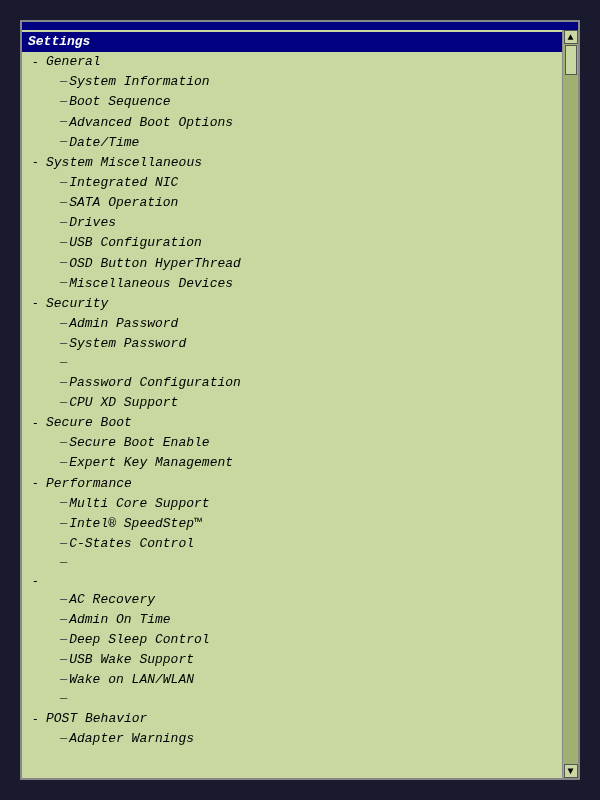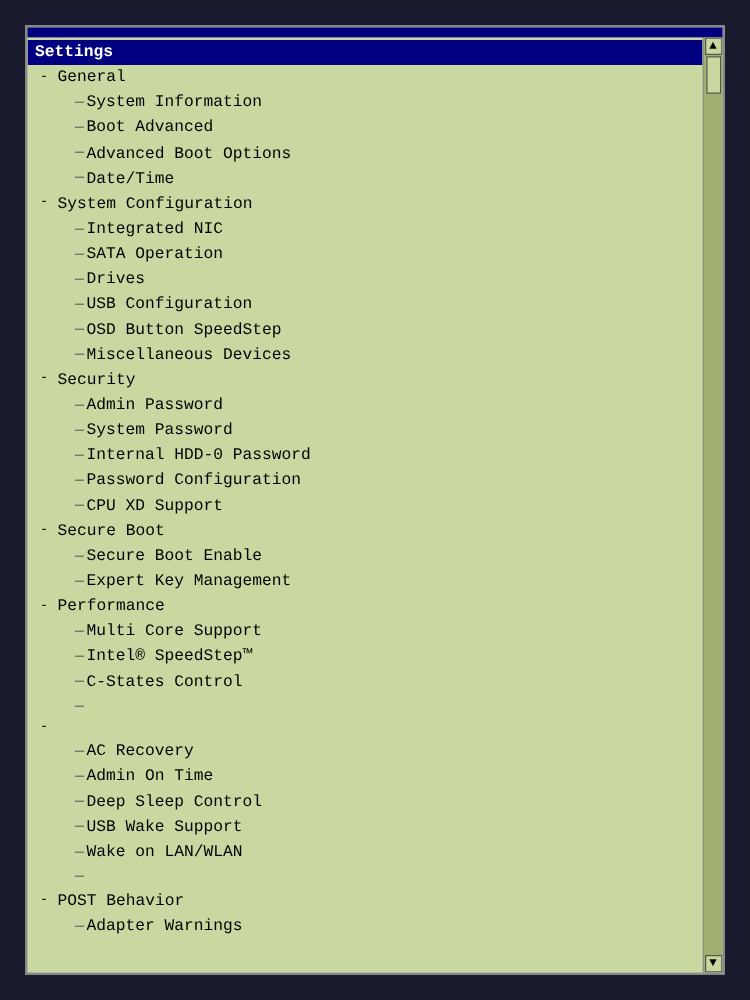--- a/index.html
+++ b/index.html
@@ -36,20 +36,21 @@
       font-size: 15px;
       font-weight: bold;
       padding: 4px 10px;
       letter-spacing: 0.5px;
     }
 
     .content-area {
       display: flex;
       flex: 1;
       overflow: hidden;
+      font-style: italic;
     }
 
     .tree-panel {
       flex: 1;
       background: #c8d8a0;
       overflow-y: hidden;
       padding: 2px 0;
       position: relative;
     }
 
@@ -143,73 +144,72 @@
         <div class="tree-item" style="padding-left: 10px;">
           <span class="collapse-icon">-</span>
           <span>General</span>
         </div>
         <div class="tree-item" style="padding-left: 38px;">
           <span class="connector">—</span>
           <span>System Information</span>
         </div>
         <div class="tree-item" style="padding-left: 38px;">
           <span class="connector">—</span>
-          <span>Boot Advanced</span>
+          <span>Boot Sequence</span>
         </div>
         <div class="tree-item" style="padding-left: 38px;">
           <span class="connector">—</span>
           <span>Advanced Boot Options</span>
         </div>
         <div class="tree-item" style="padding-left: 38px;">
           <span class="connector">—</span>
           <span>Date/Time</span>
         </div>
         <div class="tree-item" style="padding-left: 10px;">
           <span class="collapse-icon">-</span>
-          <span>System Configuration</span>
+          <span>System Miscellaneous</span>
         </div>
         <div class="tree-item" style="padding-left: 38px;">
           <span class="connector">—</span>
           <span>Integrated NIC</span>
         </div>
         <div class="tree-item" style="padding-left: 38px;">
           <span class="connector">—</span>
           <span>SATA Operation</span>
         </div>
         <div class="tree-item" style="padding-left: 38px;">
           <span class="connector">—</span>
           <span>Drives</span>
         </div>
         <div class="tree-item" style="padding-left: 38px;">
           <span class="connector">—</span>
           <span>USB Configuration</span>
         </div>
         <div class="tree-item" style="padding-left: 38px;">
           <span class="connector">—</span>
-          <span>OSD Button SpeedStep</span>
+          <span>OSD Button HyperThread</span>
         </div>
         <div class="tree-item" style="padding-left: 38px;">
           <span class="connector">—</span>
           <span>Miscellaneous Devices</span>
         </div>
         <div class="tree-item" style="padding-left: 10px;">
           <span class="collapse-icon">-</span>
           <span>Security</span>
         </div>
         <div class="tree-item" style="padding-left: 38px;">
           <span class="connector">—</span>
           <span>Admin Password</span>
         </div>
         <div class="tree-item" style="padding-left: 38px;">
           <span class="connector">—</span>
           <span>System Password</span>
         </div>
         <div class="tree-item" style="padding-left: 38px;">
           <span class="connector">—</span>
-          <span>Internal HDD-0 Password</span>
         </div>
         <div class="tree-item" style="padding-left: 38px;">
           <span class="connector">—</span>
           <span>Password Configuration</span>
         </div>
         <div class="tree-item" style="padding-left: 38px;">
           <span class="connector">—</span>
           <span>CPU XD Support</span>
         </div>
         <div class="tree-item" style="padding-left: 10px;">

